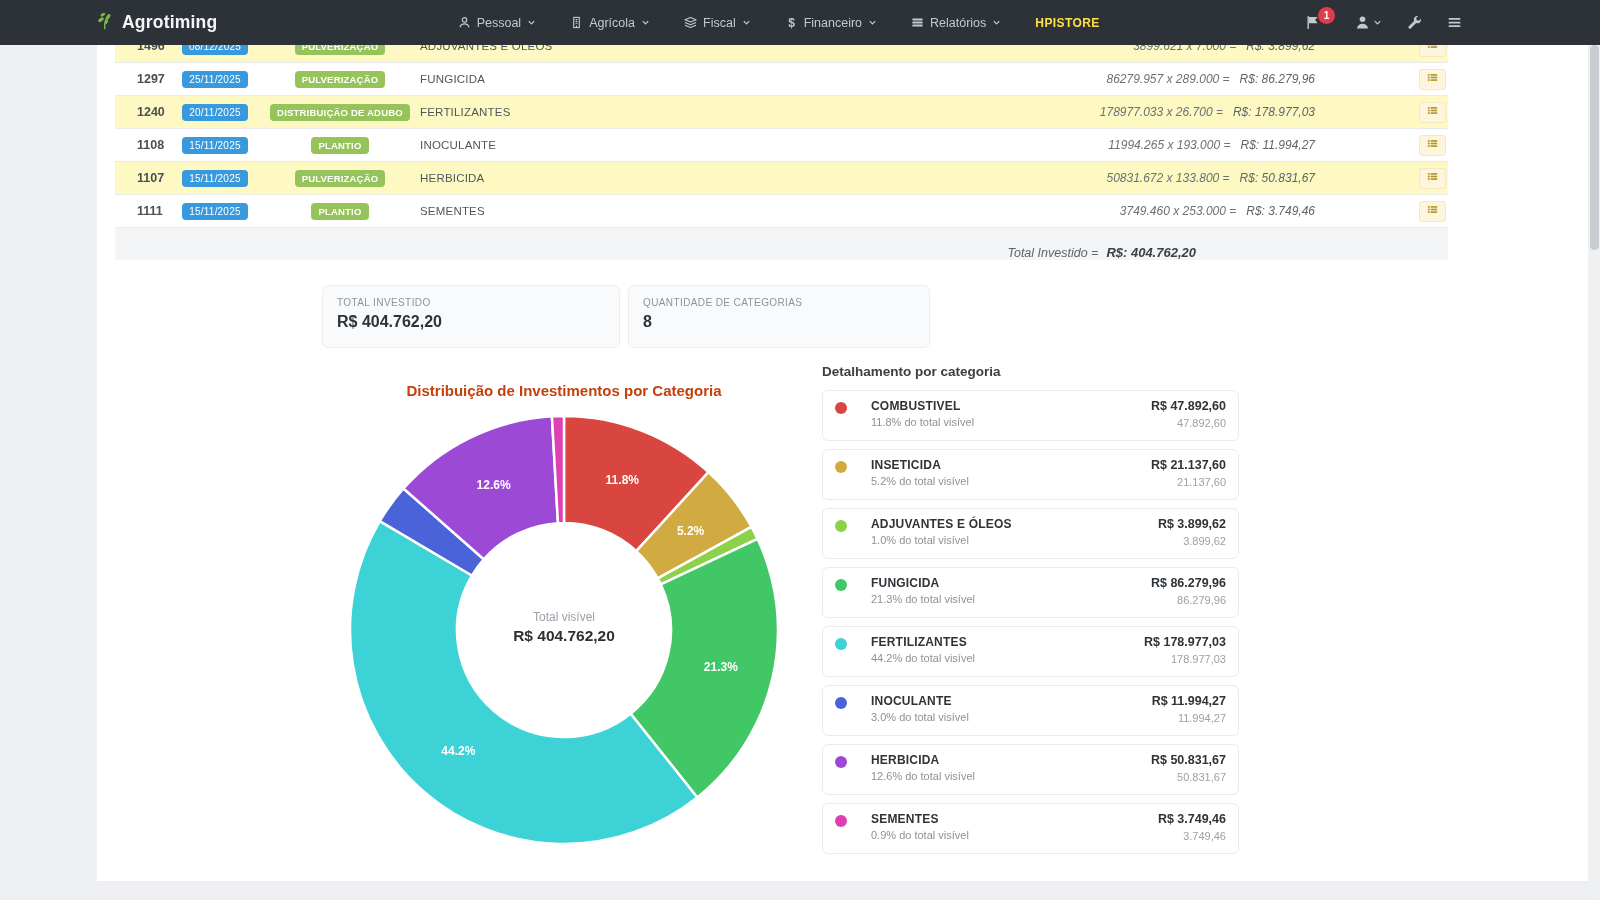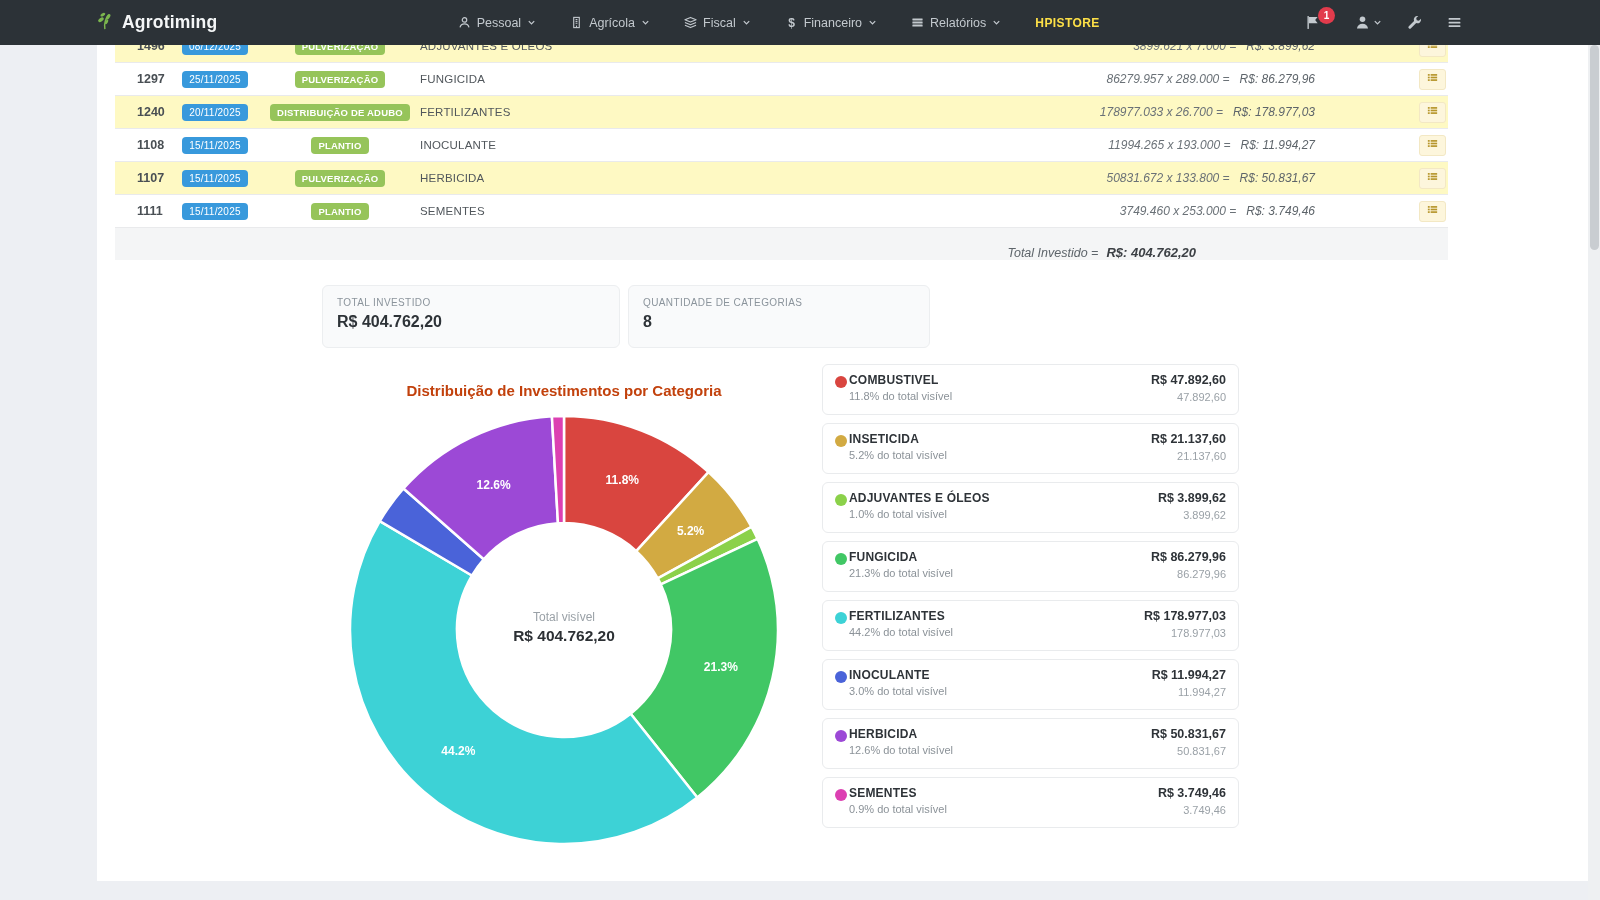--- a/index.html
+++ b/index.html
@@ -74,21 +74,21 @@
                   font-size:12px; color:#9aa1a7; }
   .center-value { position:absolute; top:627px; left:342px; width:250px; text-align:center;
                   font-size:15.5px; font-weight:700; color:#2c3034; }
 
   
   .detail { position:absolute; left:725px; top:364px; width:417px; }
   .detail-header { font-size:13.5px; font-weight:700; color:#3b4045; margin-bottom:11px; }
   .detail-items { display:flex; flex-direction:column; gap:8px; }
   .ditem { border:1px solid #e9ebed; border-radius:6px; padding:8px 12px; height:51px;
            display:flex; justify-content:space-between; background:#fff; }
-  .d-left { display:flex; gap:2px; }
+  .d-left { display:flex; gap:24px; }
   .dot { width:12px; height:12px; border-radius:50%; margin-top:3px; flex:none; }
   .d-name { font-size:12px; font-weight:700; color:#2e3338; letter-spacing:.2px; }
   .d-pct { font-size:11px; color:#8b9298; margin-top:3px; }
   .d-right { text-align:right; }
   .d-amount { font-size:12.5px; font-weight:700; color:#2e3338; }
   .d-sub { font-size:11px; color:#9aa1a7; margin-top:4px; }
 
   
   .scrollbar { position:absolute; right:0; top:45px; width:12px; height:855px; background:#eef0f2; z-index:50; }
   .scroll-thumb { position:absolute; top:0; left:1.5px; width:9px; height:205px; background:#c9cdd1; border-radius:5px; }
@@ -414,20 +414,21 @@
       <text x="114.3" y="345.4" text-anchor="middle" fill="#ffffff" font-size="12" font-weight="bold" font-family="Liberation Sans, sans-serif">44.2%</text>
       <path d="M35.80 111.07 A214 214 0 0 1 59.48 78.48 L139.74 149.24 A107 107 0 0 0 127.90 165.53 Z" fill="#4a63d9" stroke="#ffffff" stroke-width="2.5" stroke-linejoin="round"></path>
       <path d="M59.48 78.48 A214 214 0 0 1 207.91 6.34 L213.95 113.17 A107 107 0 0 0 139.74 149.24 Z" fill="#9c49d6" stroke="#ffffff" stroke-width="2.5" stroke-linejoin="round"></path>
       <text x="149.6" y="79.2" text-anchor="middle" fill="#ffffff" font-size="12" font-weight="bold" font-family="Liberation Sans, sans-serif">12.6%</text>
       <path d="M207.91 6.34 A214 214 0 0 1 220.00 6.00 L220.00 113.00 A107 107 0 0 0 213.95 113.17 Z" fill="#dc40b2" stroke="#ffffff" stroke-width="2.5" stroke-linejoin="round"></path>
     </svg>
   <div class="center-label">Total visível</div>
   <div class="center-value">R$ 404.762,20</div>
 
   <div class="detail">
+    <div class="detail-header">Detalhamento por categoria</div>
     <div class="detail-items" id="detail-items">
         <div class="ditem">
           <div class="d-left">
             <span class="dot" style="background: rgb(217, 69, 63);"></span>
             <div>
               <div class="d-name">COMBUSTIVEL</div>
               <div class="d-pct">11.8% do total visível</div>
             </div>
           </div>
           <div class="d-right">

